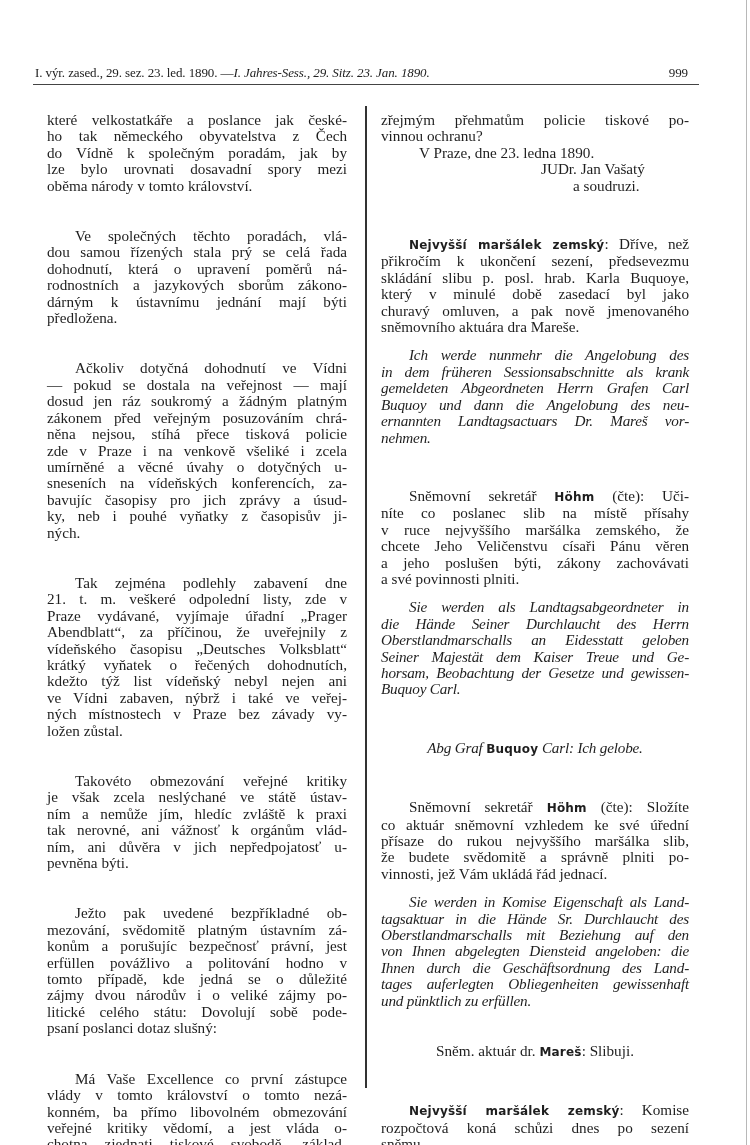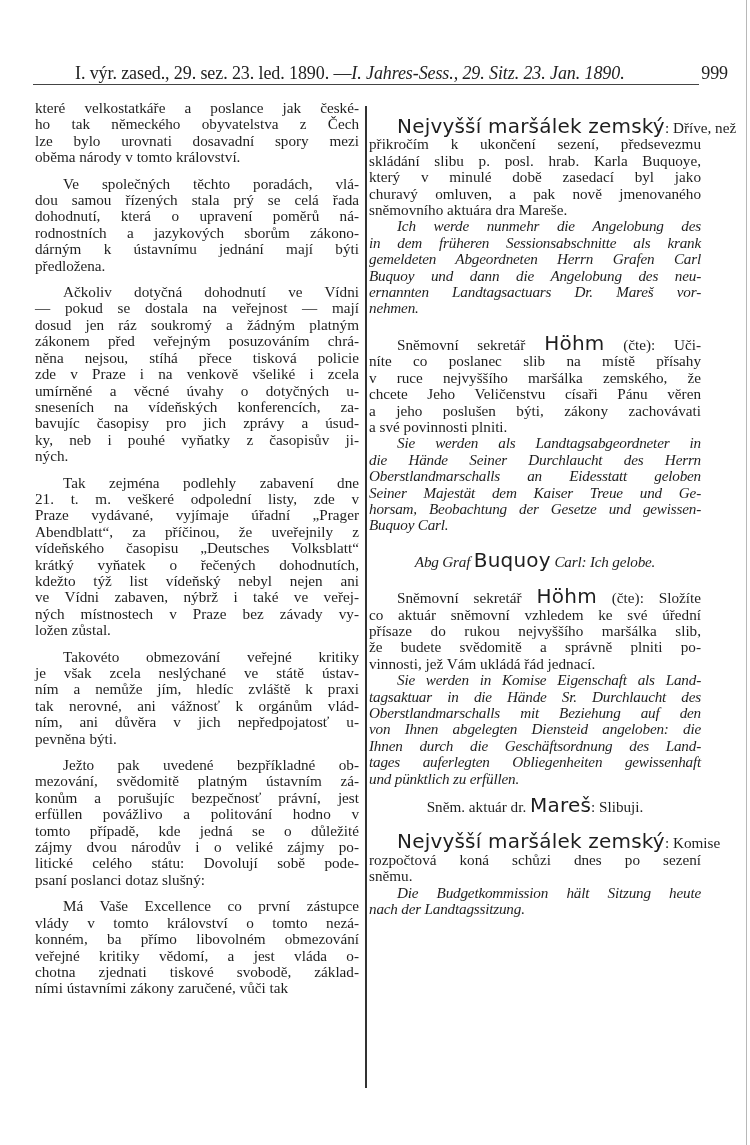--- a/index.html
+++ b/index.html
@@ -23,26 +23,25 @@
       height: 1145px;
       background: #b8b8b8;
     }
     .running-head {
       position: absolute;
       left: 35px;
       top: 63px;
       width: 665px;
       height: 20px;
       font-family: "Liberation Serif", serif;
-      font-size: 18px;
+      font-size: 13px;
       line-height: 20px;
       white-space: nowrap;
       color: #222;
       letter-spacing: -0.1px;
-      margin-left: 40px;
     }
     .running-head .cz { display: inline-block; }
     .running-head .de { display: inline-block; font-style: italic; }
     .running-head .pgno { position: absolute; right: 12px; top: 0; }
     .head-rule {
       position: absolute;
       left: 33px;
       top: 84px;
       width: 666px;
       height: 1px;
@@ -61,36 +60,36 @@
     .col-left { left: 35px; width: 324px; }
     .col-right { left: 369px; width: 332px; }
     .divider {
       position: absolute;
       left: 365px;
       top: 106px;
       width: 1.5px;
       height: 982px;
       background: #333;
     }
-    .p { margin: 0; }
+    .p { margin: 12px; }
     .p .line {
       display: block;
       text-align: justify;
       text-align-last: justify;
       white-space: nowrap;
       overflow: visible;
     }
     .p .line.last { text-align-last: left; }
     .p .line.indent { padding-left: 28px; }
     .gap { height: 10px; }
     .gap-lg { height: 18px; }
     .speaker {
       font-family: "DejaVu Sans", "Liberation Sans", sans-serif;
-      font-weight: normal;
-      font-size: 20px;
+      font-weight: bold;
+      font-size: 12px;
       letter-spacing: 0.2px;
     }
     .fraktur {
       font-family: "Liberation Serif", serif;
       font-style: italic;
       letter-spacing: -0.2px;
     }
     .centered { text-align: right; text-align-last: center !important; }
     .sig1 { padding-left: 38px; text-align-last: left !important; }
     .sig2 { padding-left: 160px; text-align-last: left !important; }
@@ -106,20 +105,21 @@
   <span class="pgno">999</span>
 </div>
 <div class="head-rule"></div>
 
 <div class="divider"></div>
 
 <div class="col col-left" id="left-col">
     <div class="p">
       <span class="line">které velkostatkáře a poslance jak české-</span>
       <span class="line">ho tak německého obyvatelstva z Čech</span>
+      <span class="line">do Vídně k společným poradám, jak by</span>
       <span class="line">lze bylo urovnati dosavadní spory mezi</span>
       <span class="line last">oběma národy v tomto království.</span>
     </div>
     <div class="gap"></div>
     <div class="p">
       <span class="line indent">Ve společných těchto poradách, vlá-</span>
       <span class="line">dou samou řízených stala prý se celá řada</span>
       <span class="line">dohodnutí, která o upravení poměrů ná-</span>
       <span class="line">rodnostních a jazykových sborům zákono-</span>
       <span class="line">dárným k ústavnímu jednání mají býti</span>
@@ -177,20 +177,27 @@
       <span class="line indent">Má Vaše Excellence co první zástupce</span>
       <span class="line">vlády v tomto království o tomto nezá-</span>
       <span class="line">konném, ba přímo libovolném obmezování</span>
       <span class="line">veřejné kritiky vědomí, a jest vláda o-</span>
       <span class="line">chotna zjednati tiskové svobodě, základ-</span>
       <span class="line last">ními ústavními zákony zaručené, vůči tak</span>
     </div>
   </div>
 
 <div class="col col-right">
+  <div class="p">
+    <span class="line">zřejmým přehmatům policie tiskové po-</span>
+    <span class="line last">vinnou ochranu?</span>
+    <span class="line sig1">V Praze, dne 23. ledna 1890.</span>
+    <span class="line sig2">JUDr. Jan Vašatý</span>
+    <span class="line sig3">a soudruzi.</span>
+  </div>
 
   <div class="gap-lg"></div>
 
   <div class="p">
     <span class="line indent"><span class="speaker">Nejvyšší maršálek zemský</span><span>: Dříve, než</span></span>
     <span class="line">přikročím k ukončení sezení, předsevezmu</span>
     <span class="line">skládání slibu p. posl. hrab. Karla Buquoye,</span>
     <span class="line">který v minulé době zasedací byl jako</span>
     <span class="line">churavý omluven, a pak nově jmenovaného</span>
     <span class="line last">sněmovního aktuára dra Mareše.</span>

